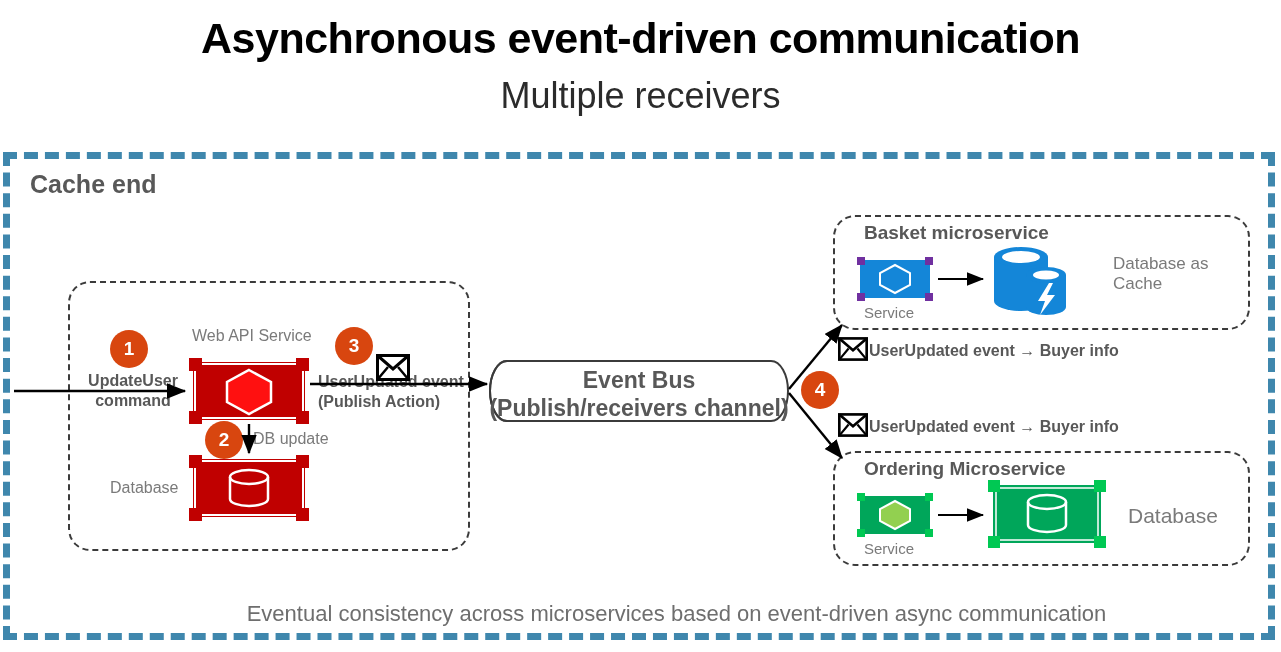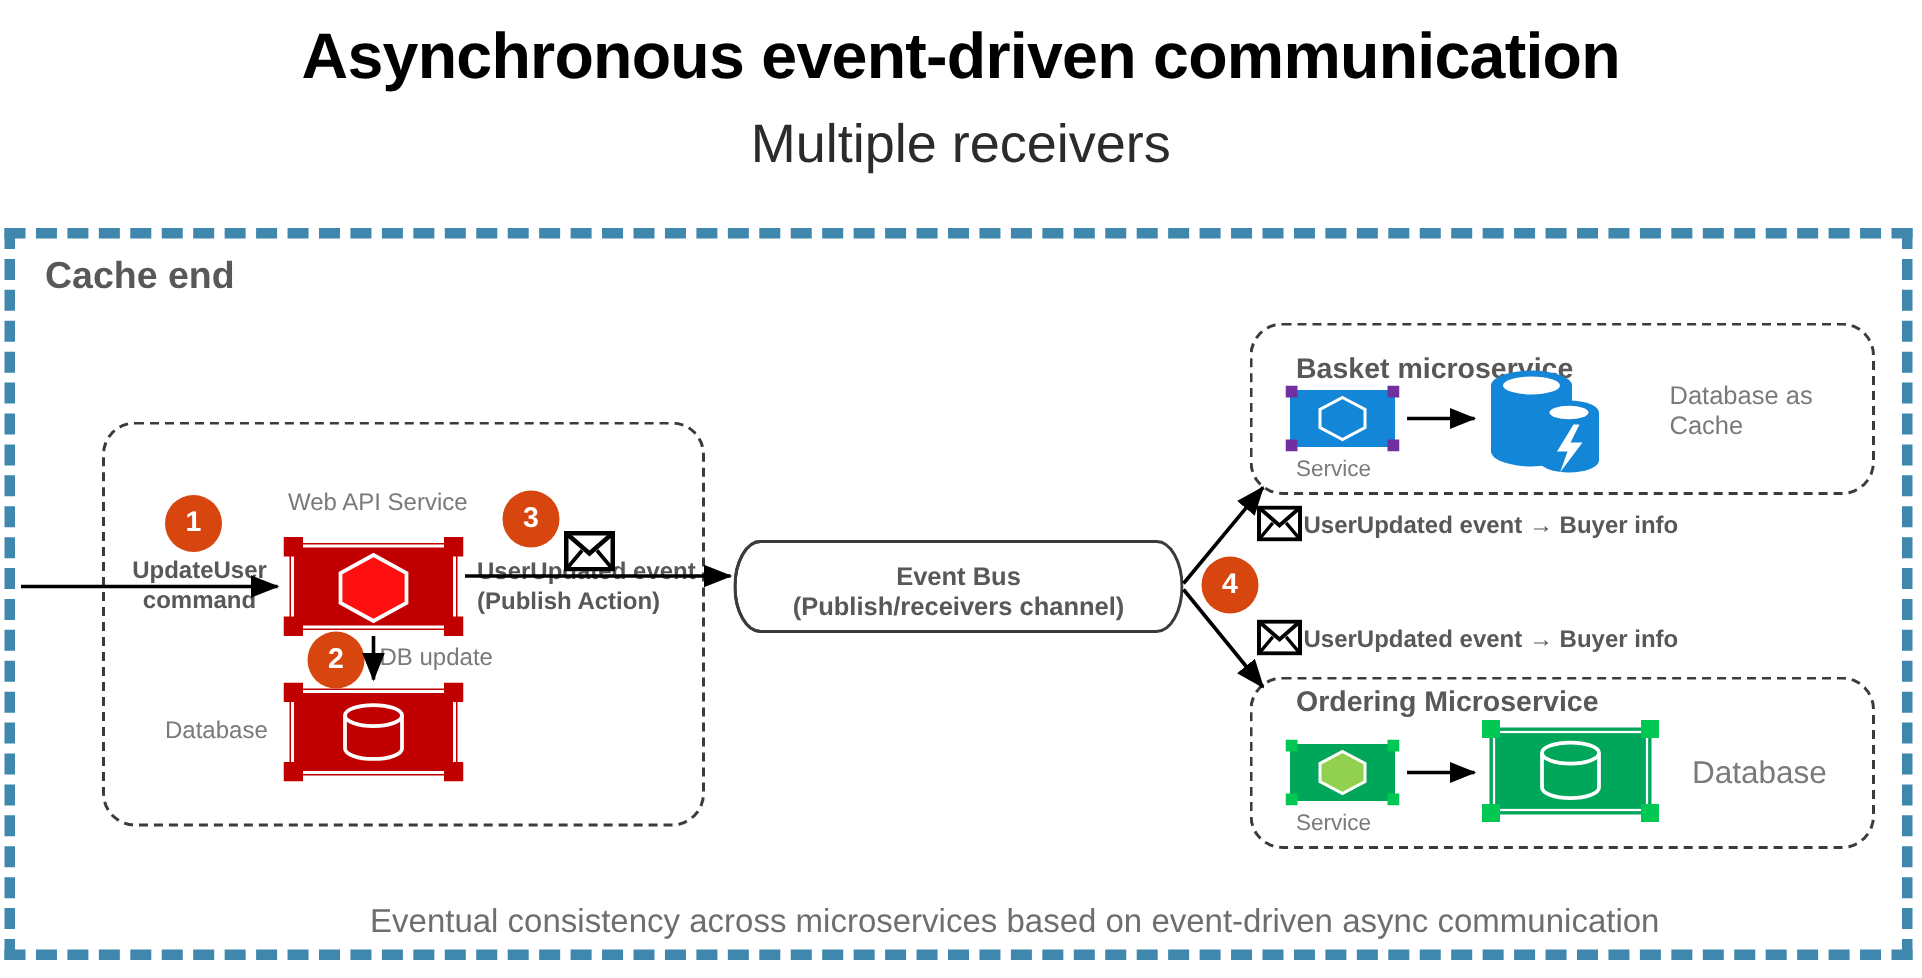--- a/index.html
+++ b/index.html
@@ -38,21 +38,21 @@
     box-sizing:border-box;background:transparent;
   }
   .ms-title{
     position:absolute;font-size:19px;font-weight:bold;color:#585858;
     white-space:nowrap;
   }
 
   #user-profile-box{left:68px;top:281px;width:402px;height:270px;}
   #user-profile-title{left:100px;top:296px;}
   #basket-box{left:833px;top:215px;width:417px;height:115px;}
-  #basket-title{left:864px;top:236px;}
+  #basket-title{left:864px;top:222px;}
   #ordering-box{left:833px;top:451px;width:417px;height:115px;}
   #ordering-title{left:864px;top:458px;}
 
   
   .cap{
     position:absolute;font-size:16px;color:#7a7a7a;white-space:nowrap;
     font-weight:normal;
   }
   #cap-webapi{left:192px;top:327px;}
   #cap-db-left{left:110px;top:479px;}
@@ -79,21 +79,21 @@
   }
 
   
   #event-bus{
     position:absolute;left:489px;top:360px;width:300px;height:62px;
   }
   #event-bus svg{display:block;}
   #event-bus-text{
     position:absolute;left:489px;top:364px;width:300px;height:62px;
     display:flex;flex-direction:column;align-items:center;justify-content:center;
-    font-size:17px;font-weight:bold;color:#585858;line-height:1.2;
+    font-size:23px;font-weight:bold;color:#585858;line-height:1.2;
     pointer-events:none;text-align:center;
   }
 
   
   .step{
     position:absolute;width:38px;height:38px;border-radius:50%;
     background:#d8460f;color:#ffffff;font-size:19px;font-weight:bold;
     display:flex;align-items:center;justify-content:center;
     box-sizing:border-box;
   }

